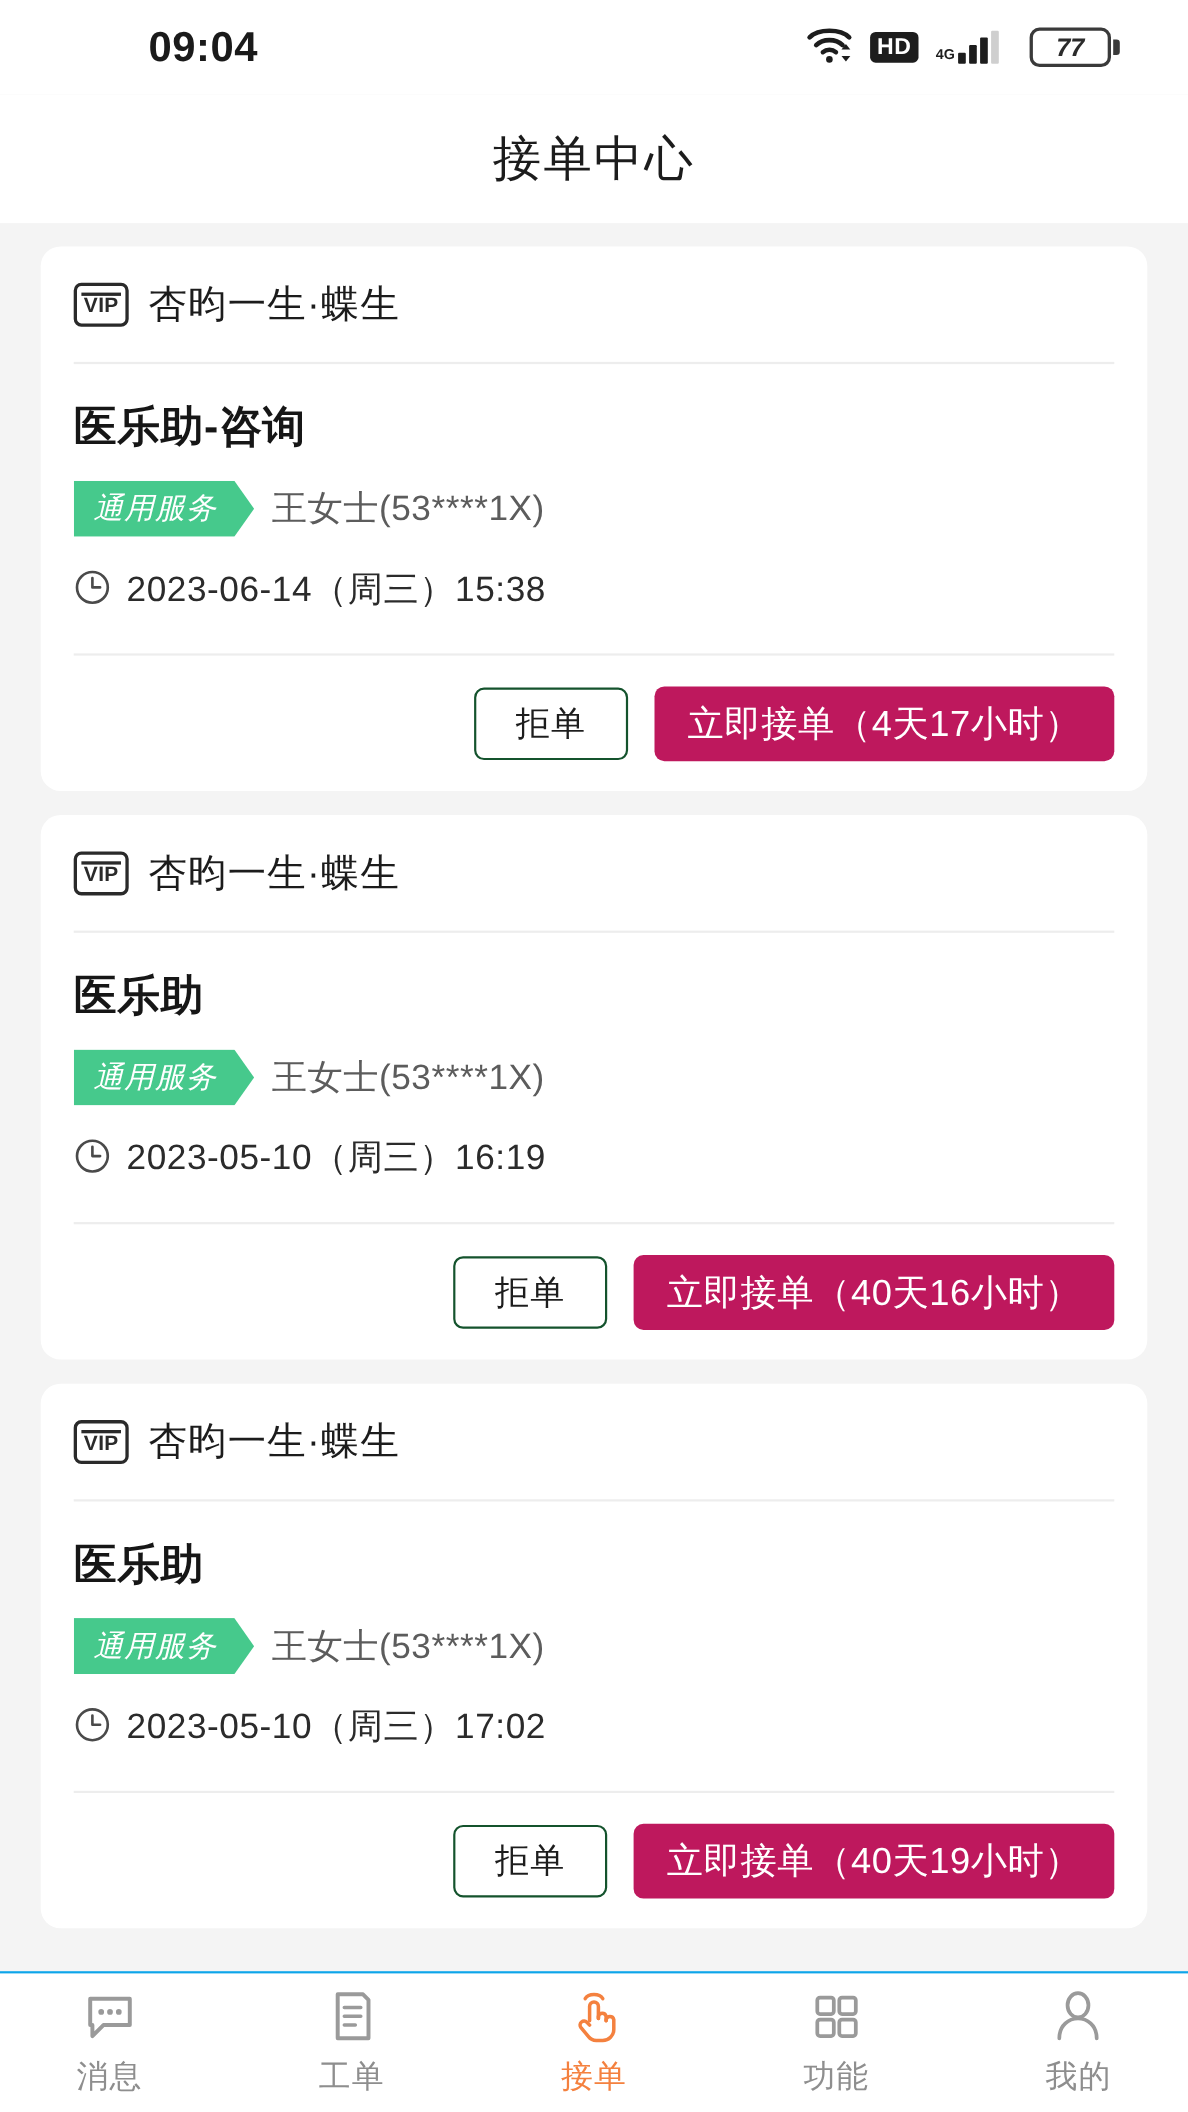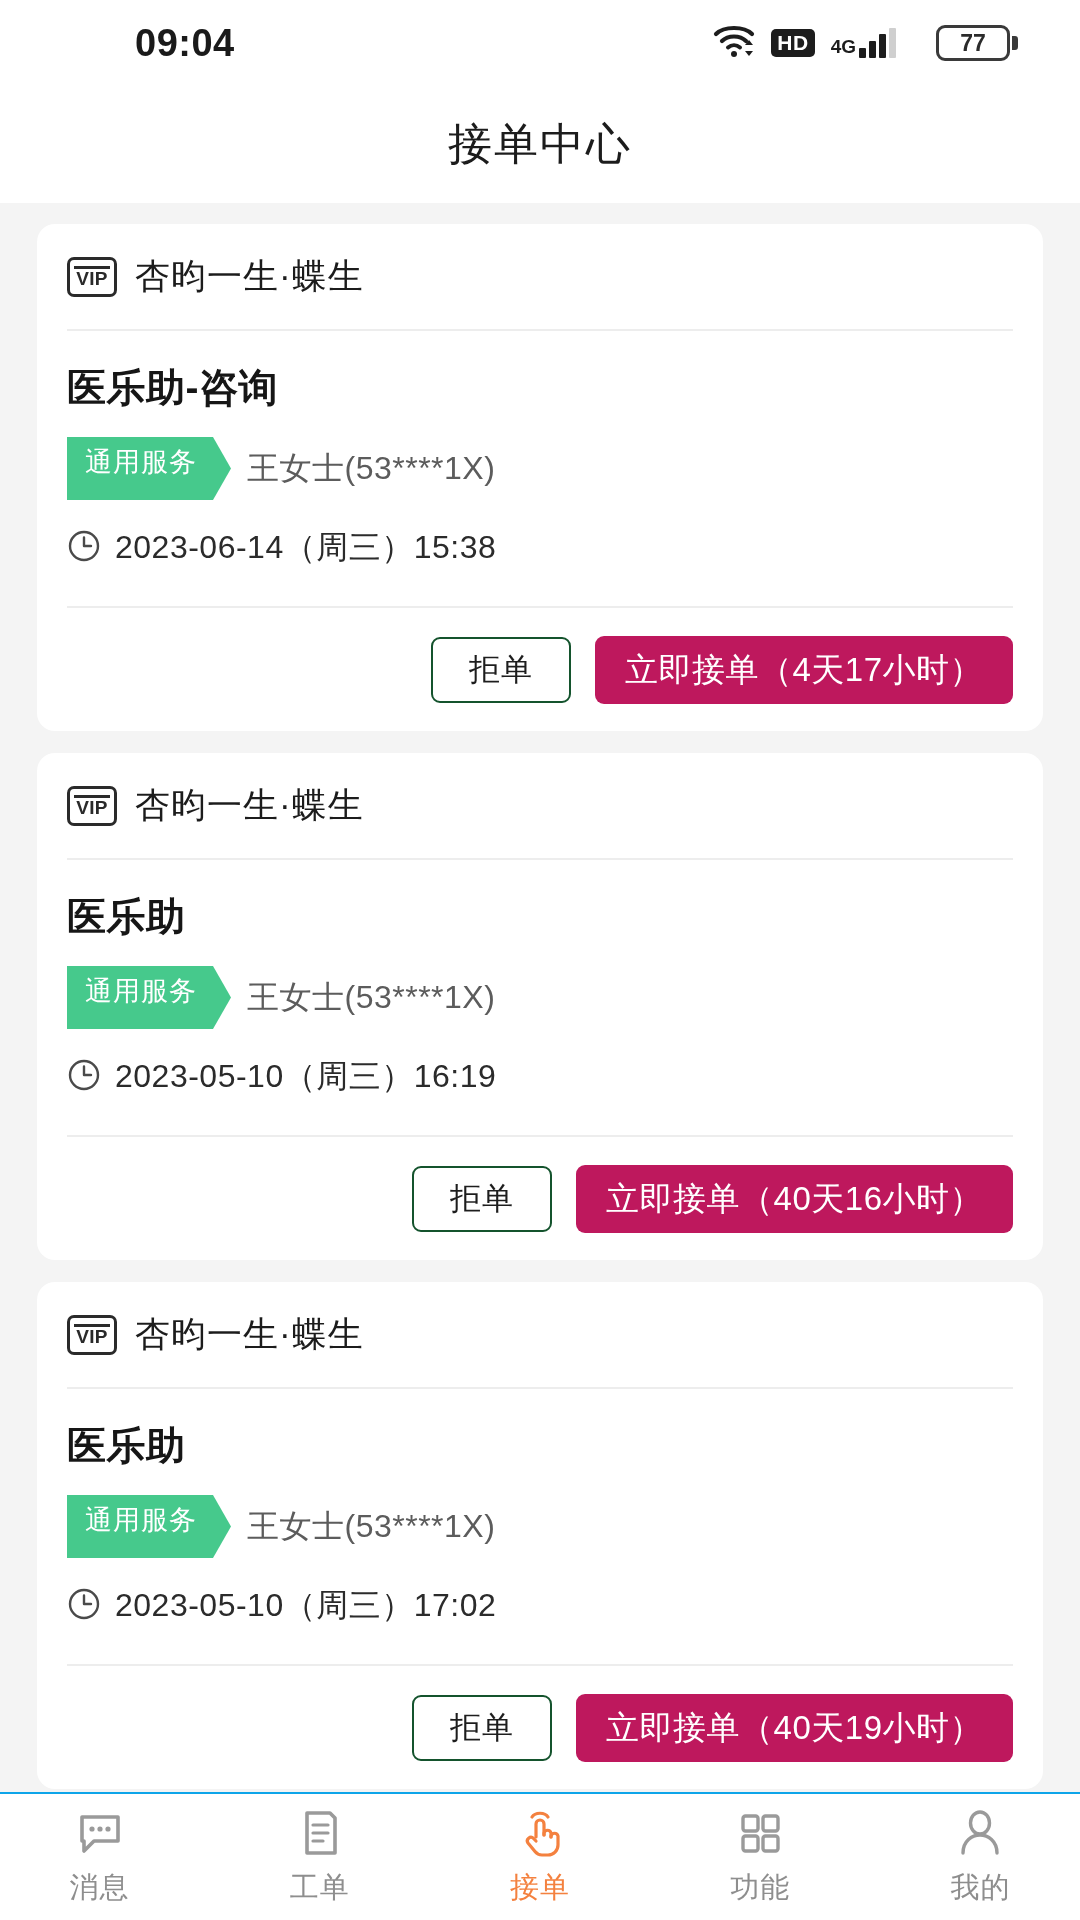--- a/index.html
+++ b/index.html
@@ -47,31 +47,32 @@
     background: #1d1d1d;
     color: #ffffff;
     font-size: 21px;
     font-weight: 700;
     border-radius: 5px;
     padding: 3px 6px 4px 6px;
     line-height: 1;
     letter-spacing: 0.5px;
   }
   .icon-4g { display: flex; align-items: flex-end; gap: 3px; }
-  .g4-label { font-size: 19px; font-weight: 700; color: #1d1d1d; line-height: 1; margin-bottom: 2px;}
+  .g4-label { font-size: 13px; font-weight: 700; color: #1d1d1d; line-height: 1; margin-bottom: 2px;}
   .bars { display: flex; align-items: flex-end; gap: 3px; height: 30px; }
   .bars i { width: 7px; background: #1d1d1d; border-radius: 1px; display:block; }
   .bars i:nth-child(1){ height: 10px; }
   .bars i:nth-child(2){ height: 17px; }
   .bars i:nth-child(3){ height: 24px; }
   .bars i:nth-child(4){ height: 30px; background: #cfcfcf; }
   .battery {
     display: flex;
     align-items: center;
-    margin-left: 24px;
+    margin-left: 12px;
+    font-style: italic;
   }
   .battery-body {
     width: 74px;
     height: 36px;
     border: 3px solid #3a3a3a;
     border-radius: 9px;
     display: flex;
     align-items: center;
     justify-content: center;
     background: #ffffff;
@@ -177,24 +178,25 @@
     display: flex;
     align-items: center;
     gap: 16px;
     margin-bottom: 26px;
   }
   .tag-green {
     background: #46c98c;
     color: #ffffff;
     font-size: 27px;
     line-height: 1;
-    padding: 12px 34px 24px 18px;
+    padding: 12px 34px 12px 18px;
     clip-path: polygon(0 0, calc(100% - 18px) 0, 100% 50%, calc(100% - 18px) 100%, 0 100%);
     letter-spacing: 1px;
     flex: 0 0 auto;
+    font-style: italic;
   }
   .customer-name {
     font-size: 32px;
     color: #5c5c5c;
     letter-spacing: 0.5px;
   }
 
   .row-time {
     display: flex;
     align-items: center;

